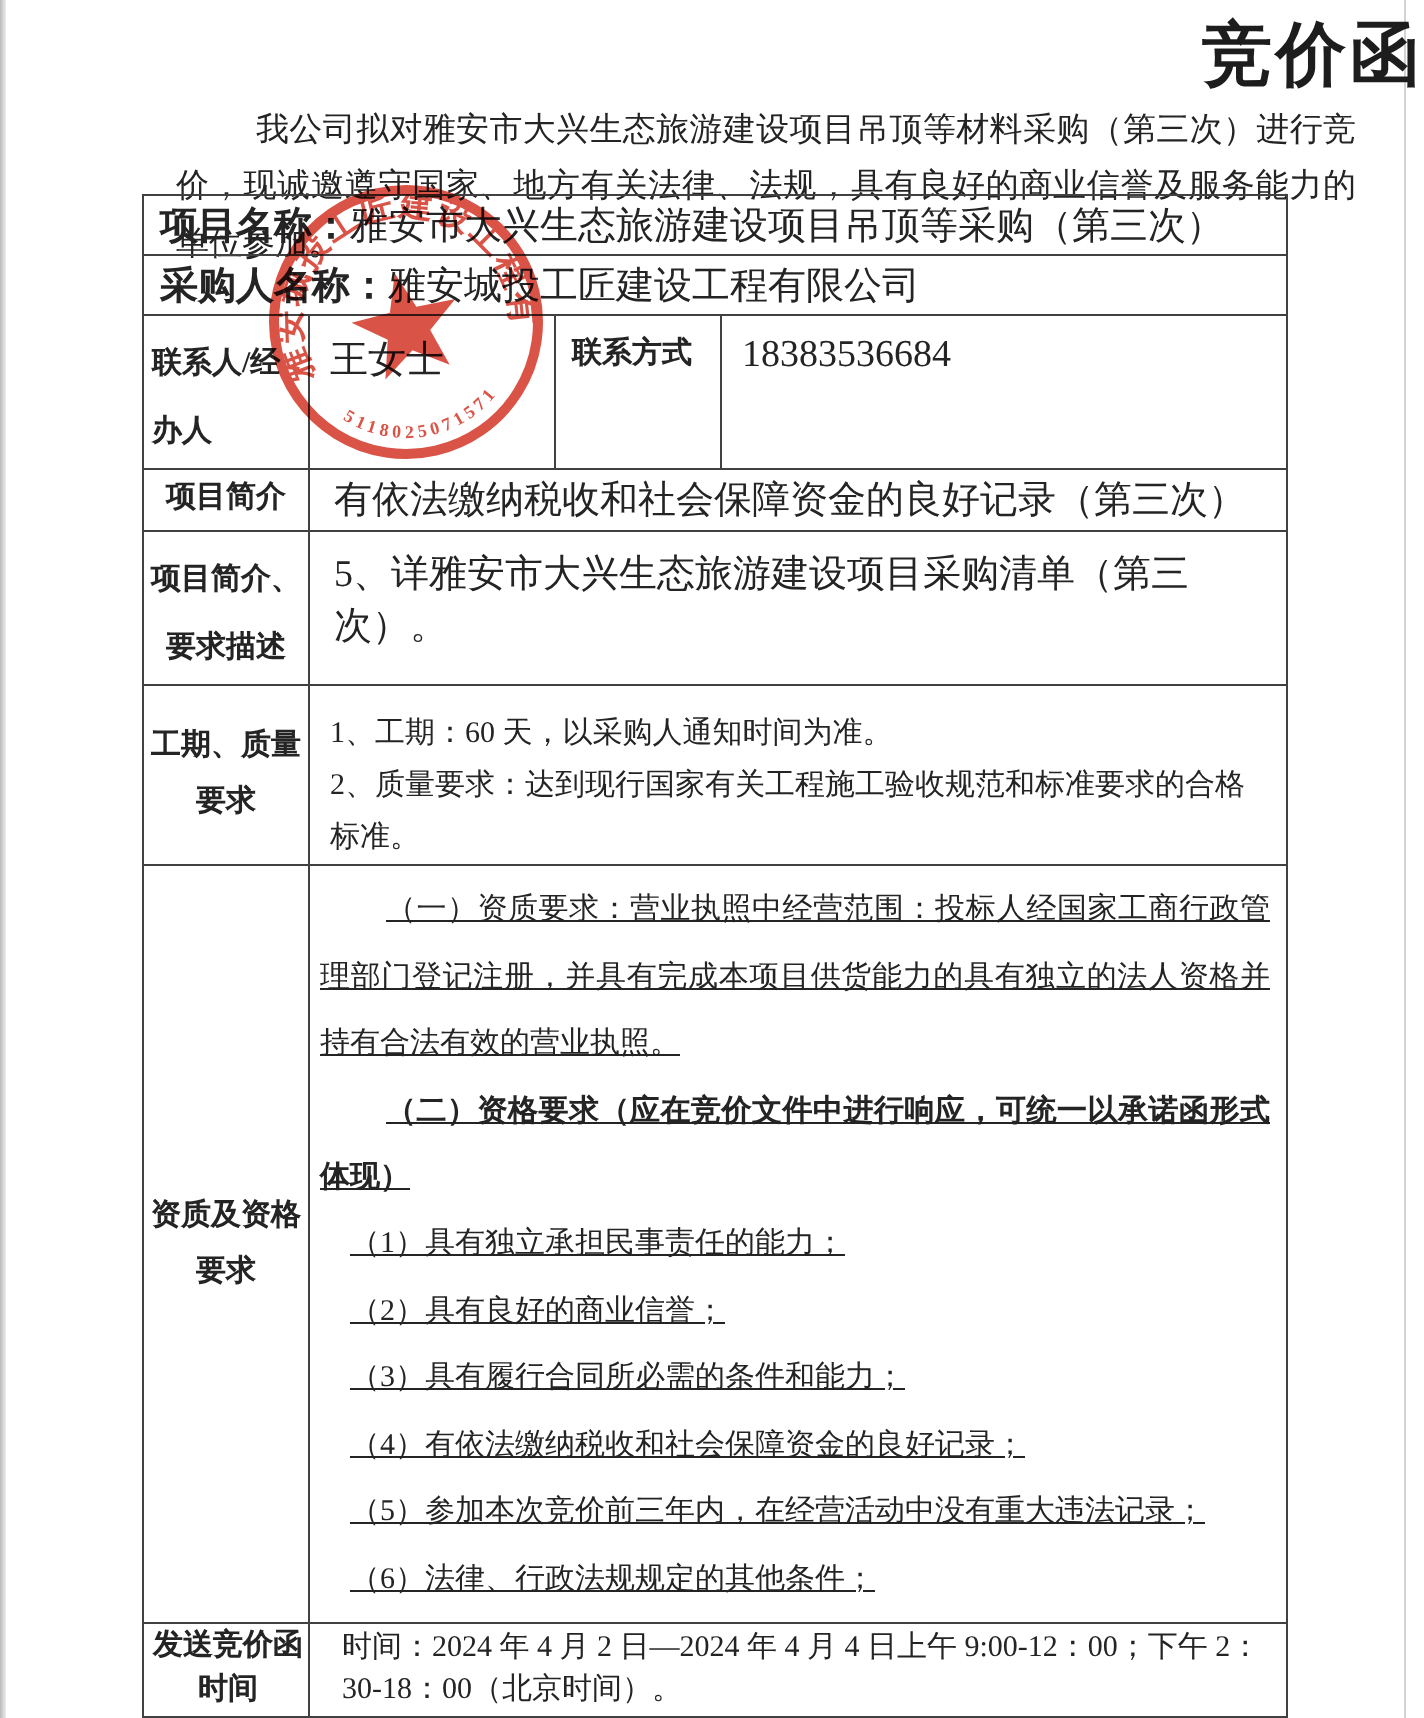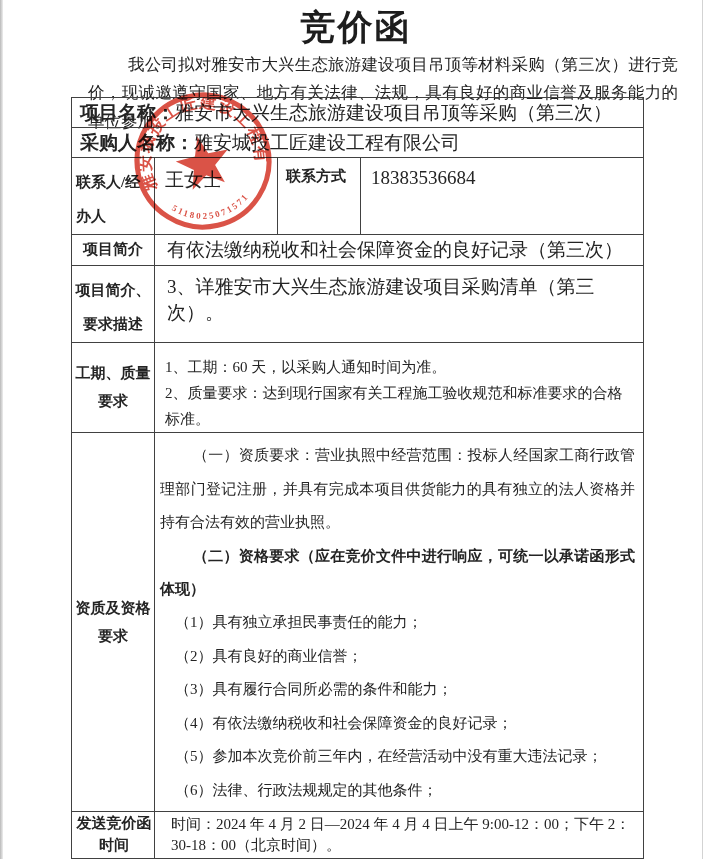--- a/index.html
+++ b/index.html
@@ -4,41 +4,41 @@
 <style>
   html,body{margin:0;padding:0;}
   body{
     width:712px;height:859px;position:relative;background:#ffffff;
     font-family:"Liberation Serif","DejaVu Serif",serif;color:#222;
     overflow:hidden;
   }
   .edge-left{position:absolute;left:0;top:0;width:3px;height:859px;
     background:linear-gradient(to right,#b9b9b9,#eeeeee);}
   .edge-right{position:absolute;left:702px;top:0;width:1px;height:859px;background:#d3d3d3;}
-  .doc-title{position:absolute;top:4px;left:0;width:712px;text-align:center;
+  .doc-title{position:absolute;top:4px;left:0;width:712px;text-align:right;
     font-size:35px;font-weight:bold;letter-spacing:2px;color:#1d1d1d;}
   .intro{position:absolute;top:51px;left:88px;width:590px;
     font-size:16.5px;line-height:1.72;text-indent:40px;text-align:justify;color:#242424;}
   table.main{position:absolute;left:71px;top:97px;width:572px;
     border-collapse:collapse;table-layout:fixed;}
   td{border:1.5px solid #414141;overflow:hidden;font-size:19px;color:#242424;
     vertical-align:middle;padding:0;}
   .lbl{font-weight:bold;text-align:center;font-size:15px;padding:0 2px;line-height:1.9;}
   .lbl-top{vertical-align:top;padding-top:7px;line-height:2.3;}
   .lbl-contact{vertical-align:top;padding-top:8px;line-height:2.25;text-align:left;
     padding-left:4px;padding-right:2px;}
   .inline-row{padding-left:8px;}
   .inline-row .k{font-weight:bold;}
   .cell-name{vertical-align:top;padding:9px 0 0 10px;}
   .cell-method{vertical-align:top;padding:9px 0 0 8px;font-weight:bold;font-size:15px;}
   .cell-phone{vertical-align:top;padding:9px 0 0 10px;}
   .cell-brief{padding-left:12px;}
   .cell-scope{vertical-align:top;padding:8px 8px 0 12px;}
   .cell-duration{padding:11px 8px 0 10px;font-size:15px;line-height:1.75;}
-  .cell-qual{padding:6px 8px 4px 5px;font-size:15px;line-height:2.23;}
+  .cell-qual{padding:6px 8px 4px 5px;font-size:15px;line-height:2.23;text-decoration:underline;}
   .cell-qual .p{text-indent:2.2em;text-align:justify;}
   .cell-qual .p2{font-weight:bold;}
   .cell-qual .item{text-indent:1em;}
   .cell-time{padding:2px 8px 2px 16px;font-size:15px;line-height:1.4;}
   .cell-quote{vertical-align:top;padding:5px 6px 2px 6px;font-size:15px;line-height:1.15;}
   .cell-quote .p1{text-indent:1.6em;text-align:justify;margin-bottom:3px;}
   .uline{font-weight:bold;border-bottom:1.3px solid #222;padding-left:26px;}
   .stamp{position:absolute;left:118px;top:76px;width:170px;height:170px;
     mix-blend-mode:multiply;opacity:0.87;pointer-events:none;}
 </style>
@@ -74,21 +74,21 @@
     <td class="cell-name">王女士</td>
     <td class="cell-method">联系方式</td>
     <td class="cell-phone">18383536684</td>
   </tr>
   <tr style="height:31px">
     <td class="lbl">项目简介</td>
     <td colspan="3" class="cell-brief">有依法缴纳税收和社会保障资金的良好记录（第三次）</td>
   </tr>
   <tr style="height:61px">
     <td class="lbl lbl-top">项目简介、要求描述</td>
-    <td colspan="3" class="cell-scope">3、详雅安市大兴生态旅游建设项目采购清单（第三次）。</td>
+    <td colspan="3" class="cell-scope">5、详雅安市大兴生态旅游建设项目采购清单（第三次）。</td>
   </tr>
   <tr style="height:59px">
     <td class="lbl">工期、质量要求</td>
     <td colspan="3" class="cell-duration">
       <div>1、工期：60 天，以采购人通知时间为准。</div>
       <div>2、质量要求：达到现行国家有关工程施工验收规范和标准要求的合格标准。</div>
     </td>
   </tr>
   <tr style="height:277px">
     <td class="lbl">资质及资格要求</td>

